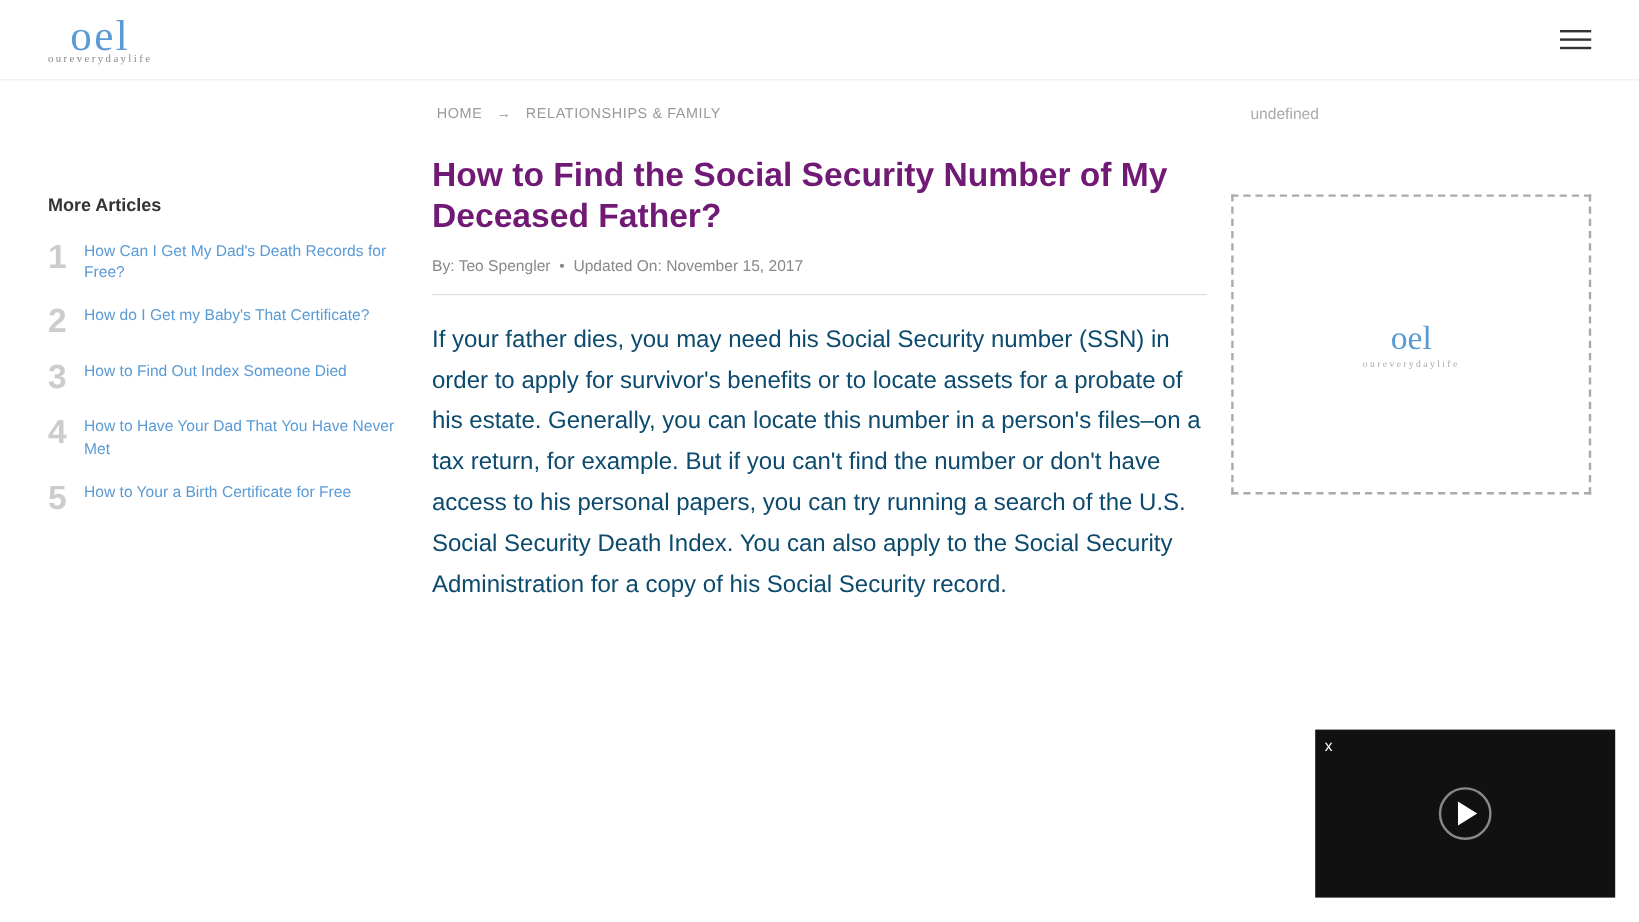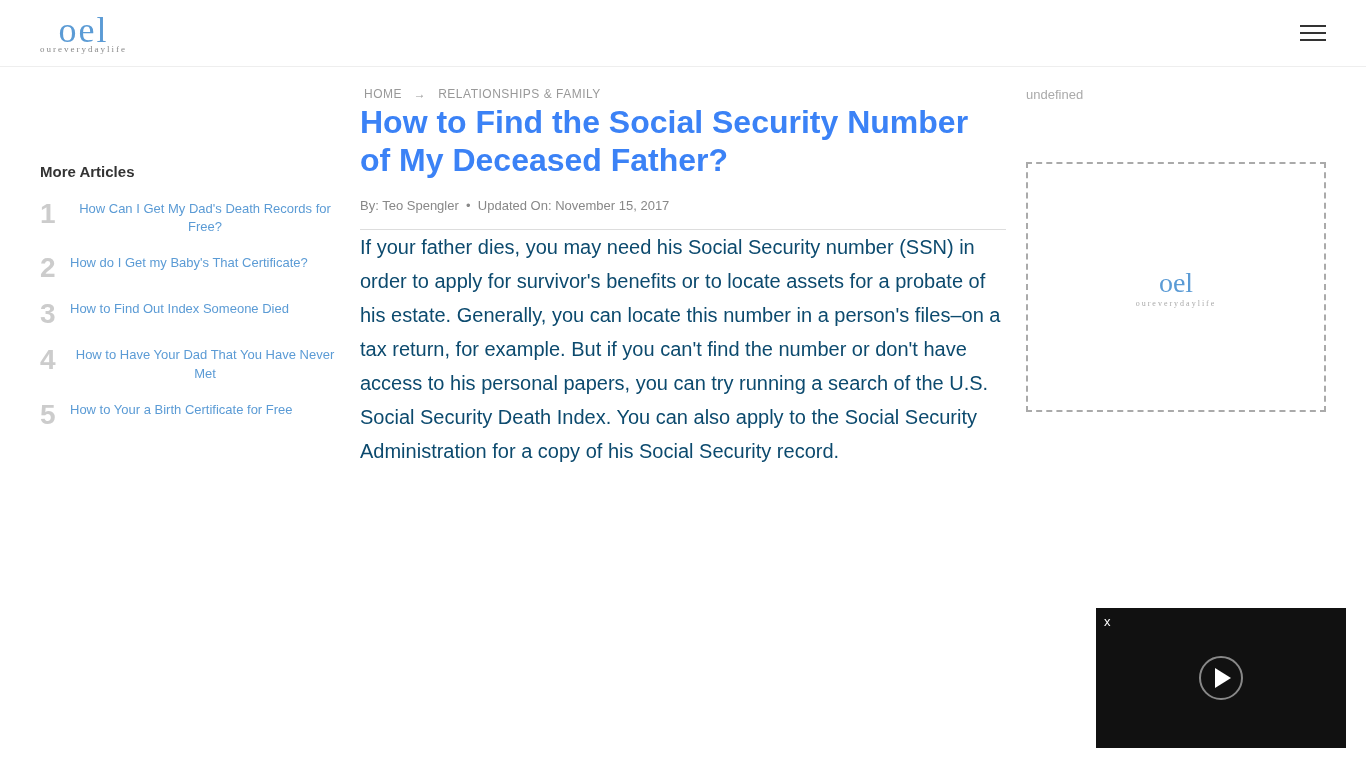--- a/index.html
+++ b/index.html
@@ -84,53 +84,53 @@
       font-weight: bold;
       line-height: 1;
       min-width: 20px;
     }
     .article-link {
       font-family: Arial, sans-serif;
       font-size: 13px;
       color: #5b9bd5;
       text-decoration: none;
       line-height: 1.4;
-      text-align: center;
     }
 
     
     .article-area {
       flex: 1;
       max-width: 680px;
     }
     .breadcrumb {
       font-family: Arial, sans-serif;
       font-size: 12px;
       color: #5b9bd5;
-      margin-bottom: 2px;
+      margin-bottom: 28px;
       text-transform: uppercase;
       letter-spacing: 0.5px;
     }
     .breadcrumb span {
       color: #999;
       margin: 0 4px;
     }
     .article-title {
       font-family: Arial, sans-serif;
-      font-size: 32px;
+      font-size: 28px;
       font-weight: 900;
-      color: #3b82f6;
+      color: #701a75;
       line-height: 1.2;
       margin-bottom: 18px;
       max-width: 660px;
     }
     .article-meta {
       font-family: Arial, sans-serif;
       font-size: 13px;
       color: #888;
+      margin-bottom: 20px;
       padding-bottom: 16px;
       border-bottom: 1px solid #ddd;
     }
     .article-body {
       font-family: Arial, sans-serif;
       font-size: 20px;
       line-height: 1.7;
       color: #0c4a6e;
     }
 
@@ -158,20 +158,21 @@
     .ad-subtext {
       font-size: 8px;
       color: #aaa;
       letter-spacing: 2px;
     }
     .undefined-label {
       font-family: Arial, sans-serif;
       font-size: 13px;
       color: #aaa;
       margin-bottom: 8px;
+      margin-left: 16px;
     }
 
     
     .video-player {
       position: fixed;
       bottom: 20px;
       right: 20px;
       width: 250px;
       height: 140px;
       background: #111;

